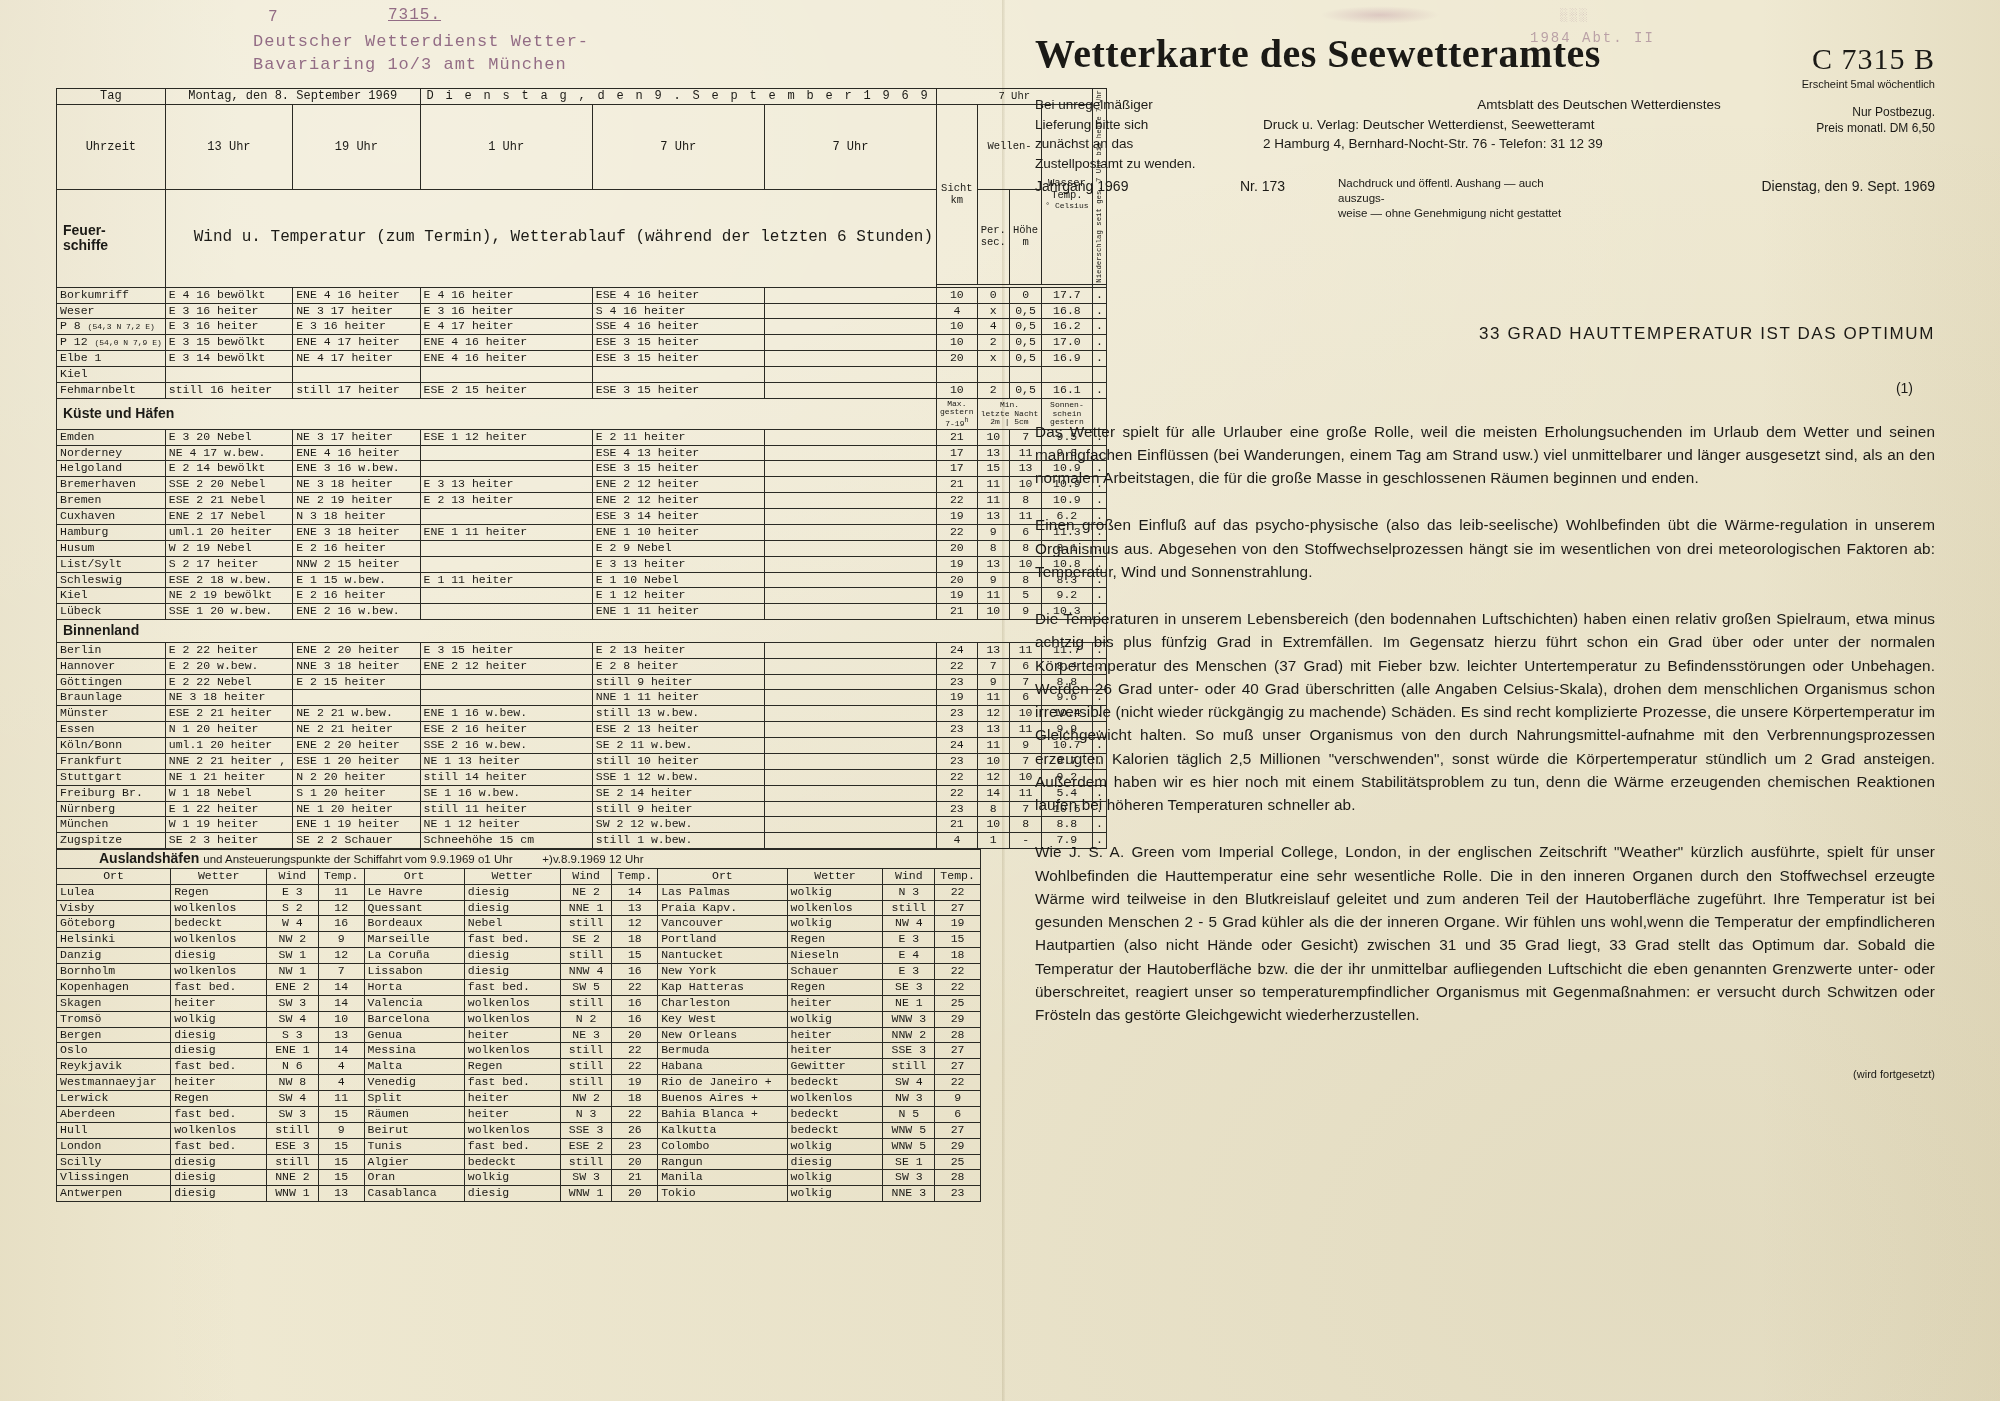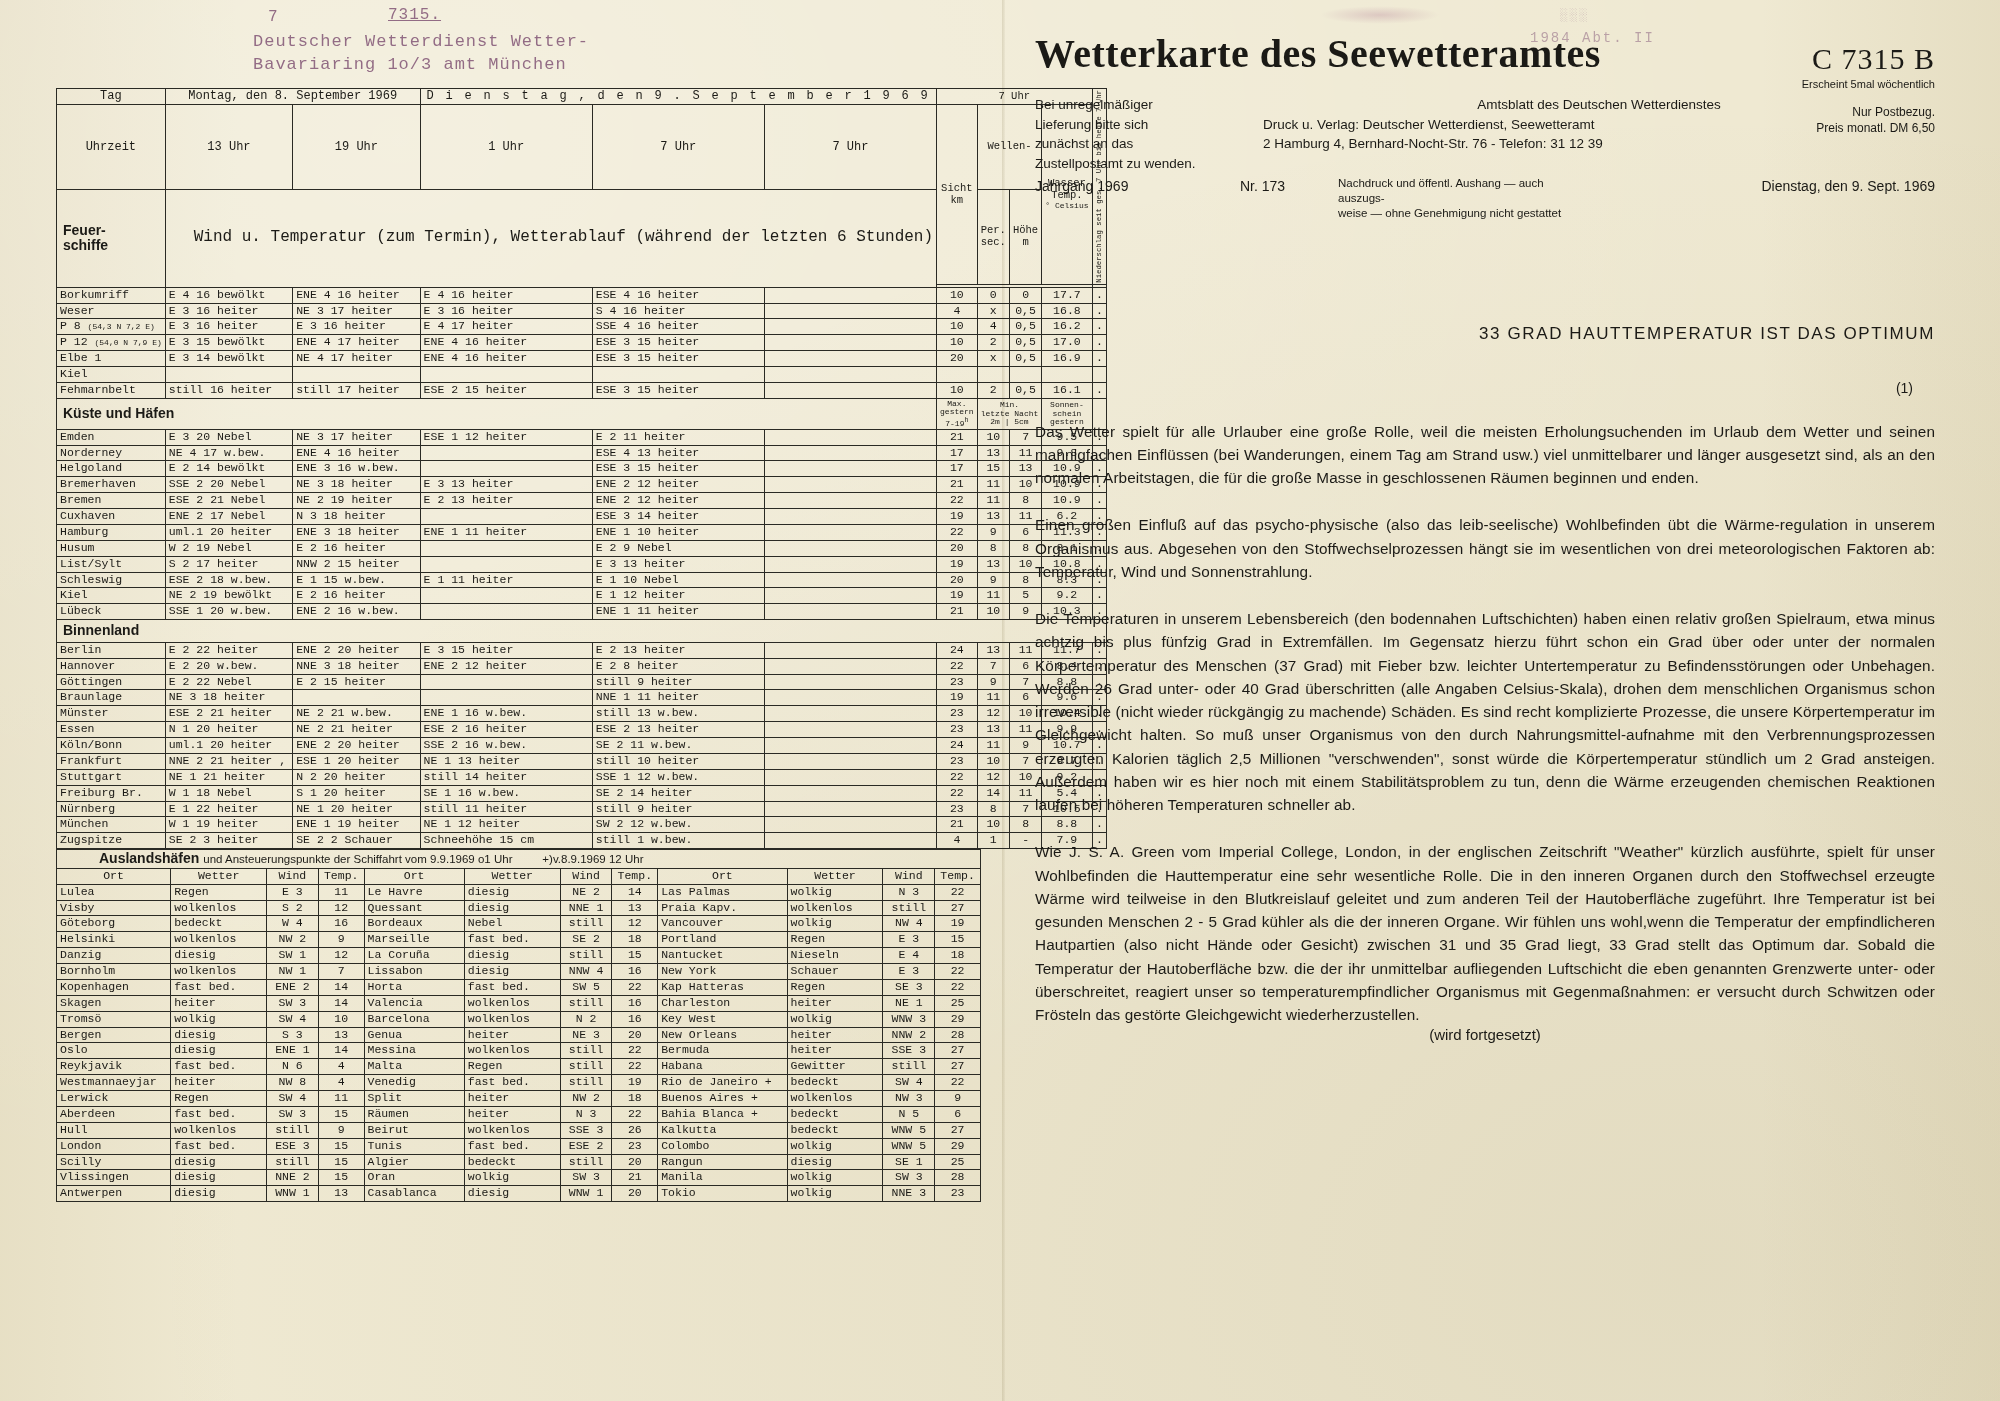--- a/index.html
+++ b/index.html
@@ -121,21 +121,21 @@
     padding-left:130px;
   }
   #paren{margin-top:36px;text-align:right;font-size:14px;padding-right:22px;}
   .body-p{
     font-size:15.3px;
     line-height:1.52;
     margin-top:24px;
     text-align:justify;
     letter-spacing:.1px;
   }
-  #cont{text-align:center;font-size:15px;}
+  #cont{margin-top:42px;text-align:right;font-size:11px;}
 </style>
 </head>
 <body>
 
 <div class="paper-tint"></div>
 <div class="fold"></div>
 
 <div class="hand" id="hand-num1">7</div>
 <div class="hand" id="hand-num2">7315.</div>
 <div class="hand" id="stamp-line1">Deutscher Wetterdienst Wetter-</div>

